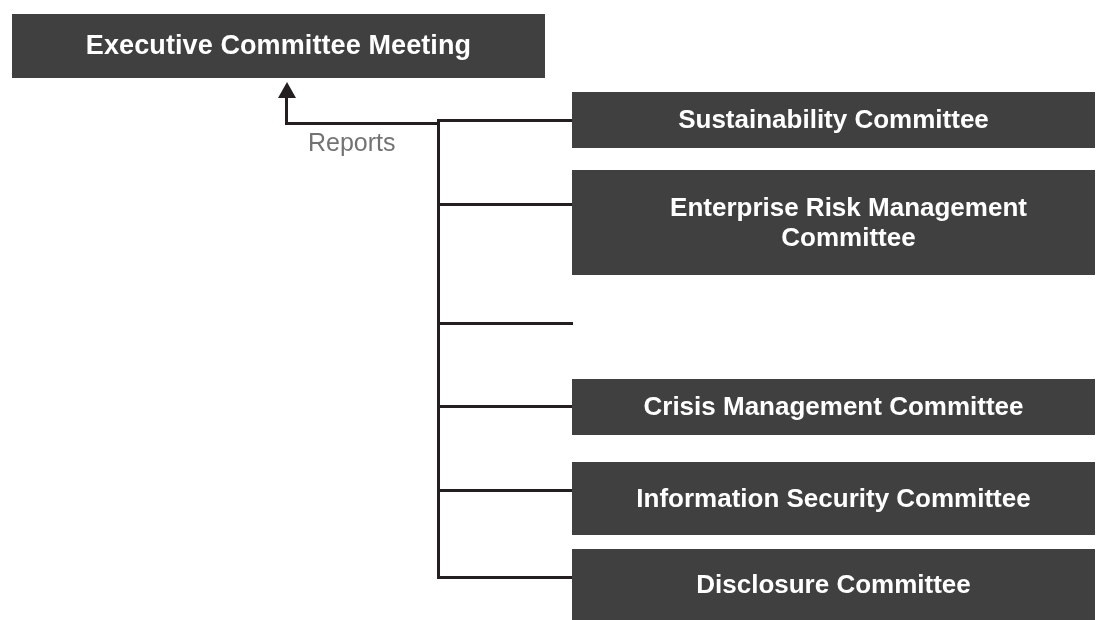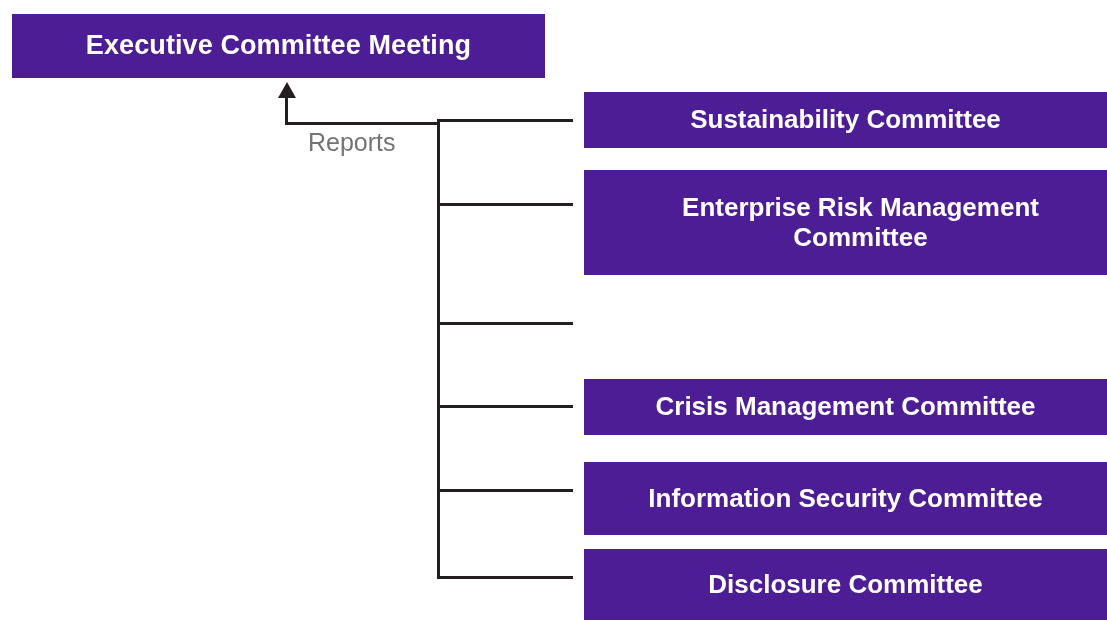--- a/index.html
+++ b/index.html
@@ -12,21 +12,21 @@
   }
   #canvas {
     position: relative;
     width: 1107px;
     height: 620px;
     background: #ffffff;
     overflow: hidden;
   }
   .node {
     position: absolute;
-    background: #4c1d95;
+    background: #404040;
     color: #ffffff;
     font-weight: bold;
     display: flex;
     align-items: center;
     justify-content: center;
     text-align: center;
     line-height: 1.15;
     box-sizing: border-box;
     padding: 4px 10px;
   }
@@ -35,21 +35,20 @@
     top: 14px;
     width: 533px;
     height: 64px;
     font-size: 27px;
     letter-spacing: 0.1px;
   }
   .child-node {
     left: 572px;
     width: 523px;
     font-size: 26px;
-    margin-left: 12px;
   }
   .connector {
     position: absolute;
     background: #231f20;
   }
   #reports-label {
     position: absolute;
     left: 308px;
     top: 128px;
     font-size: 25px;

